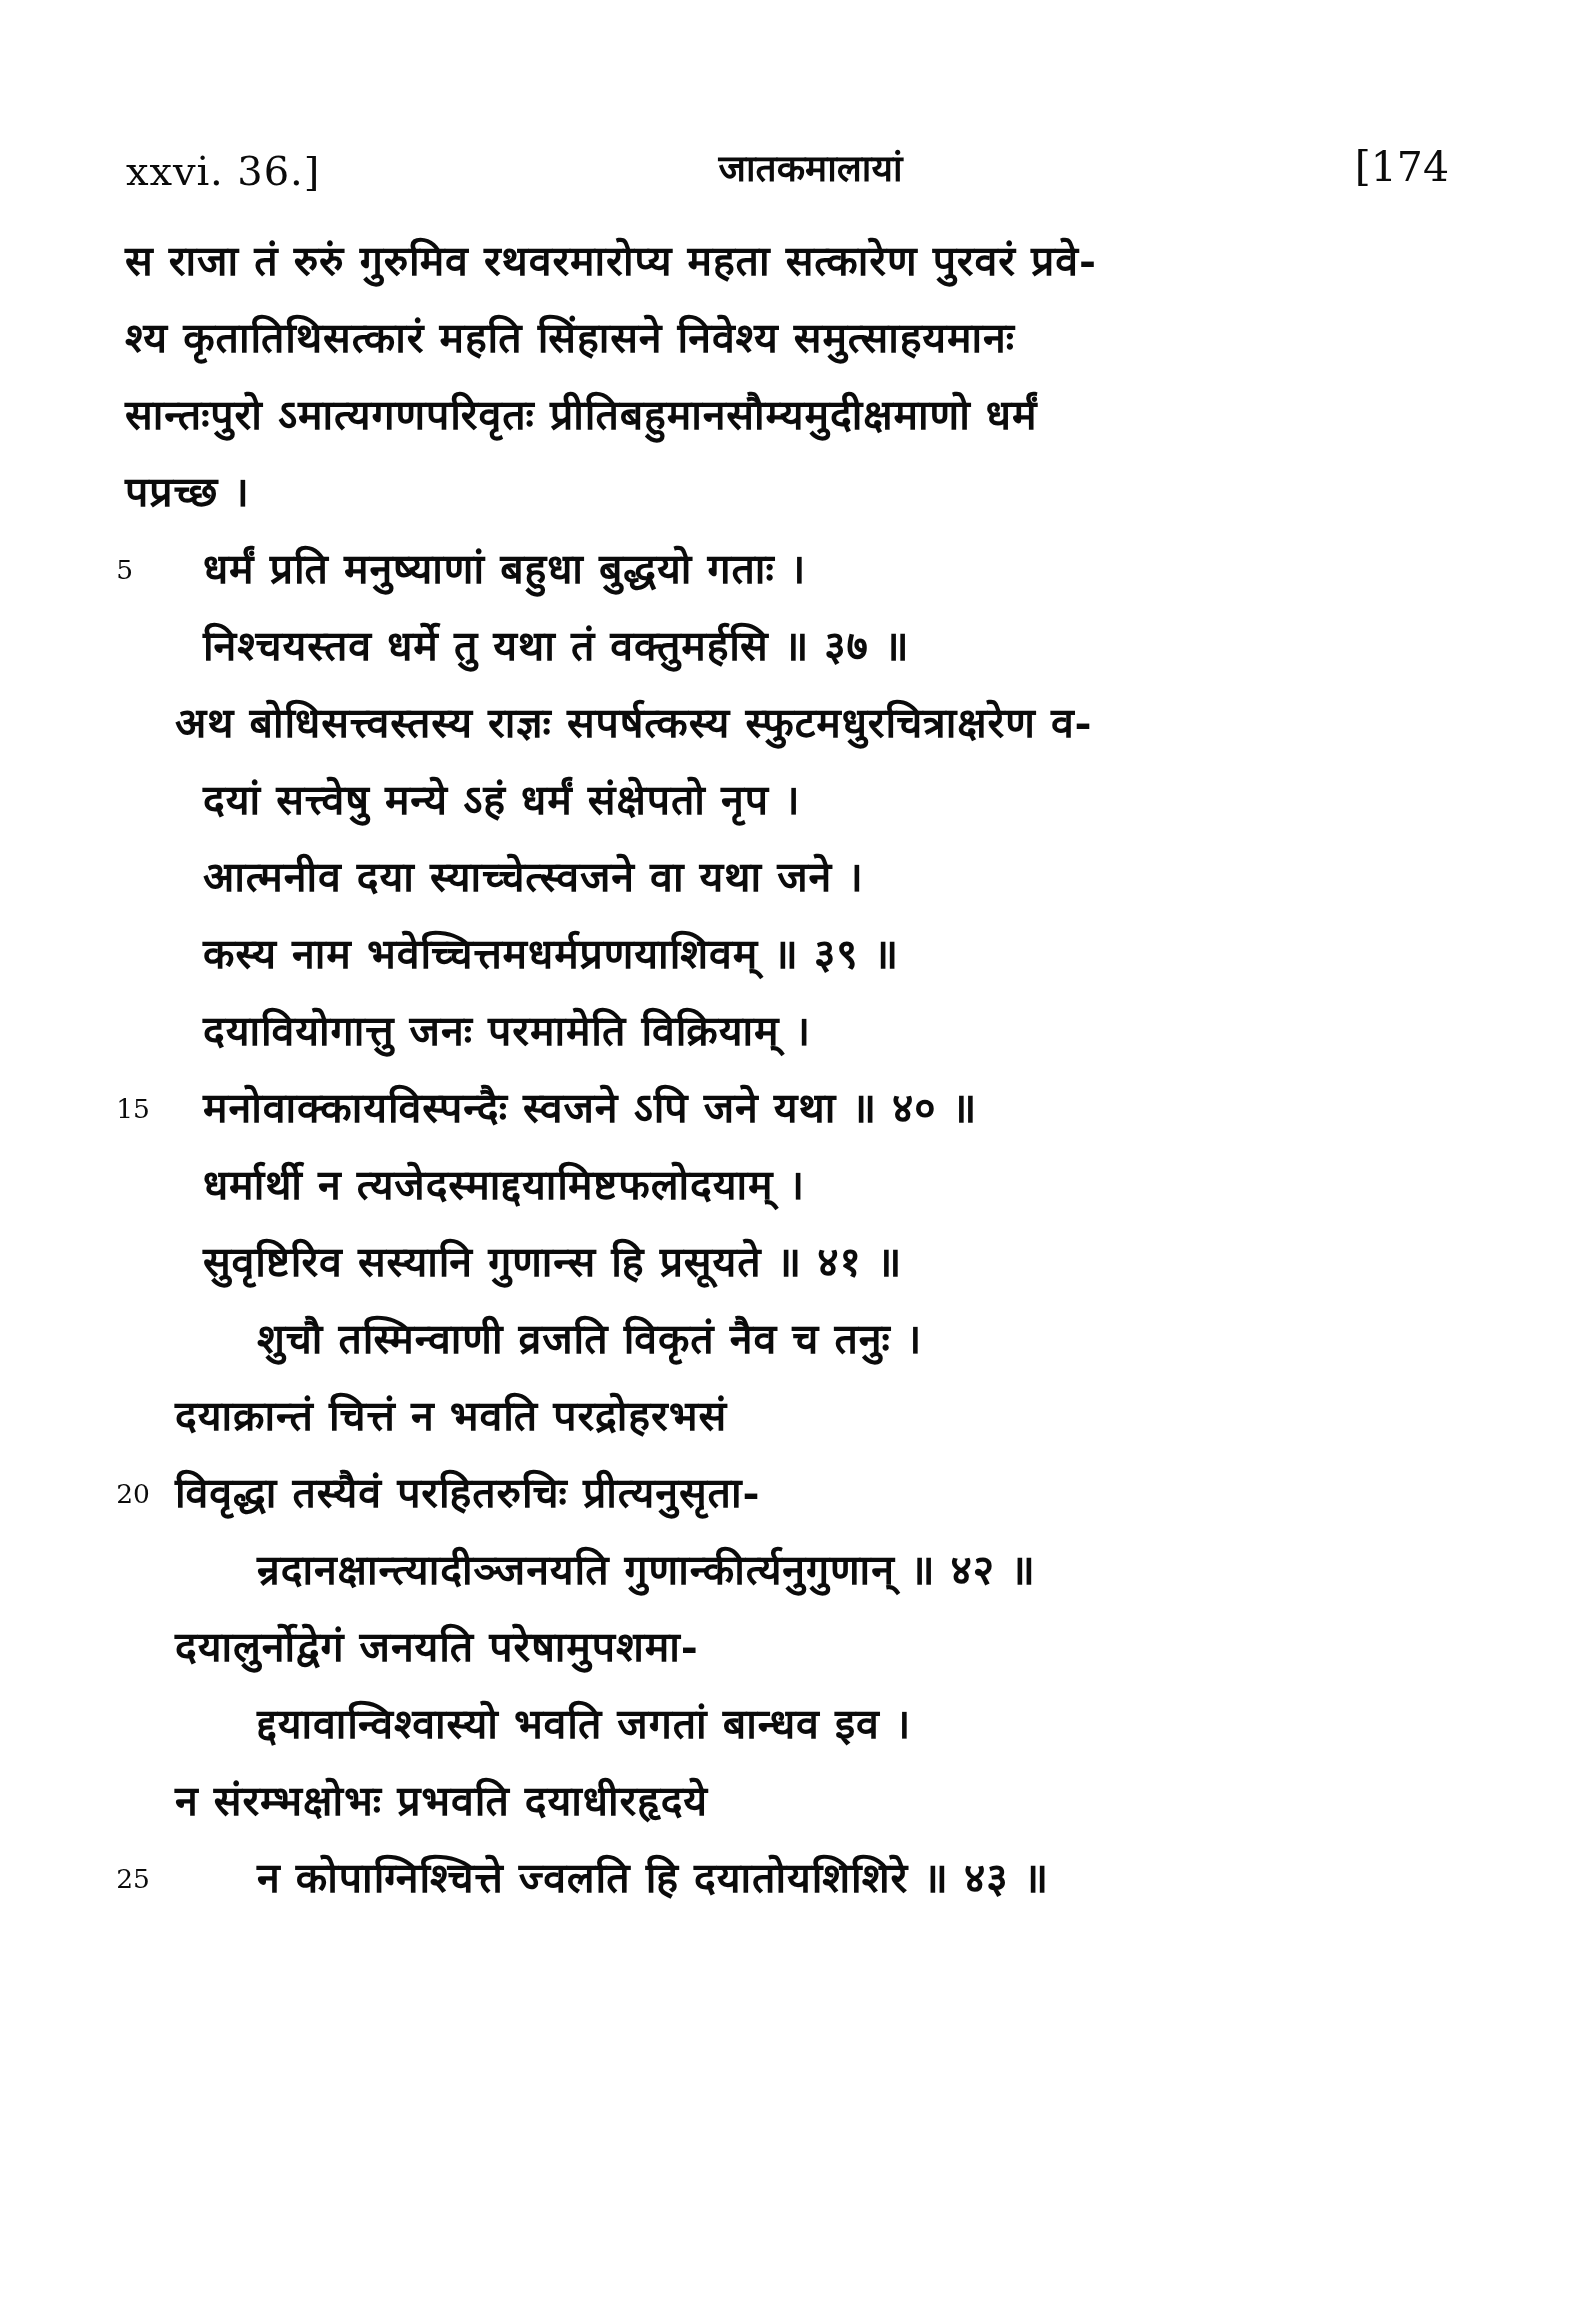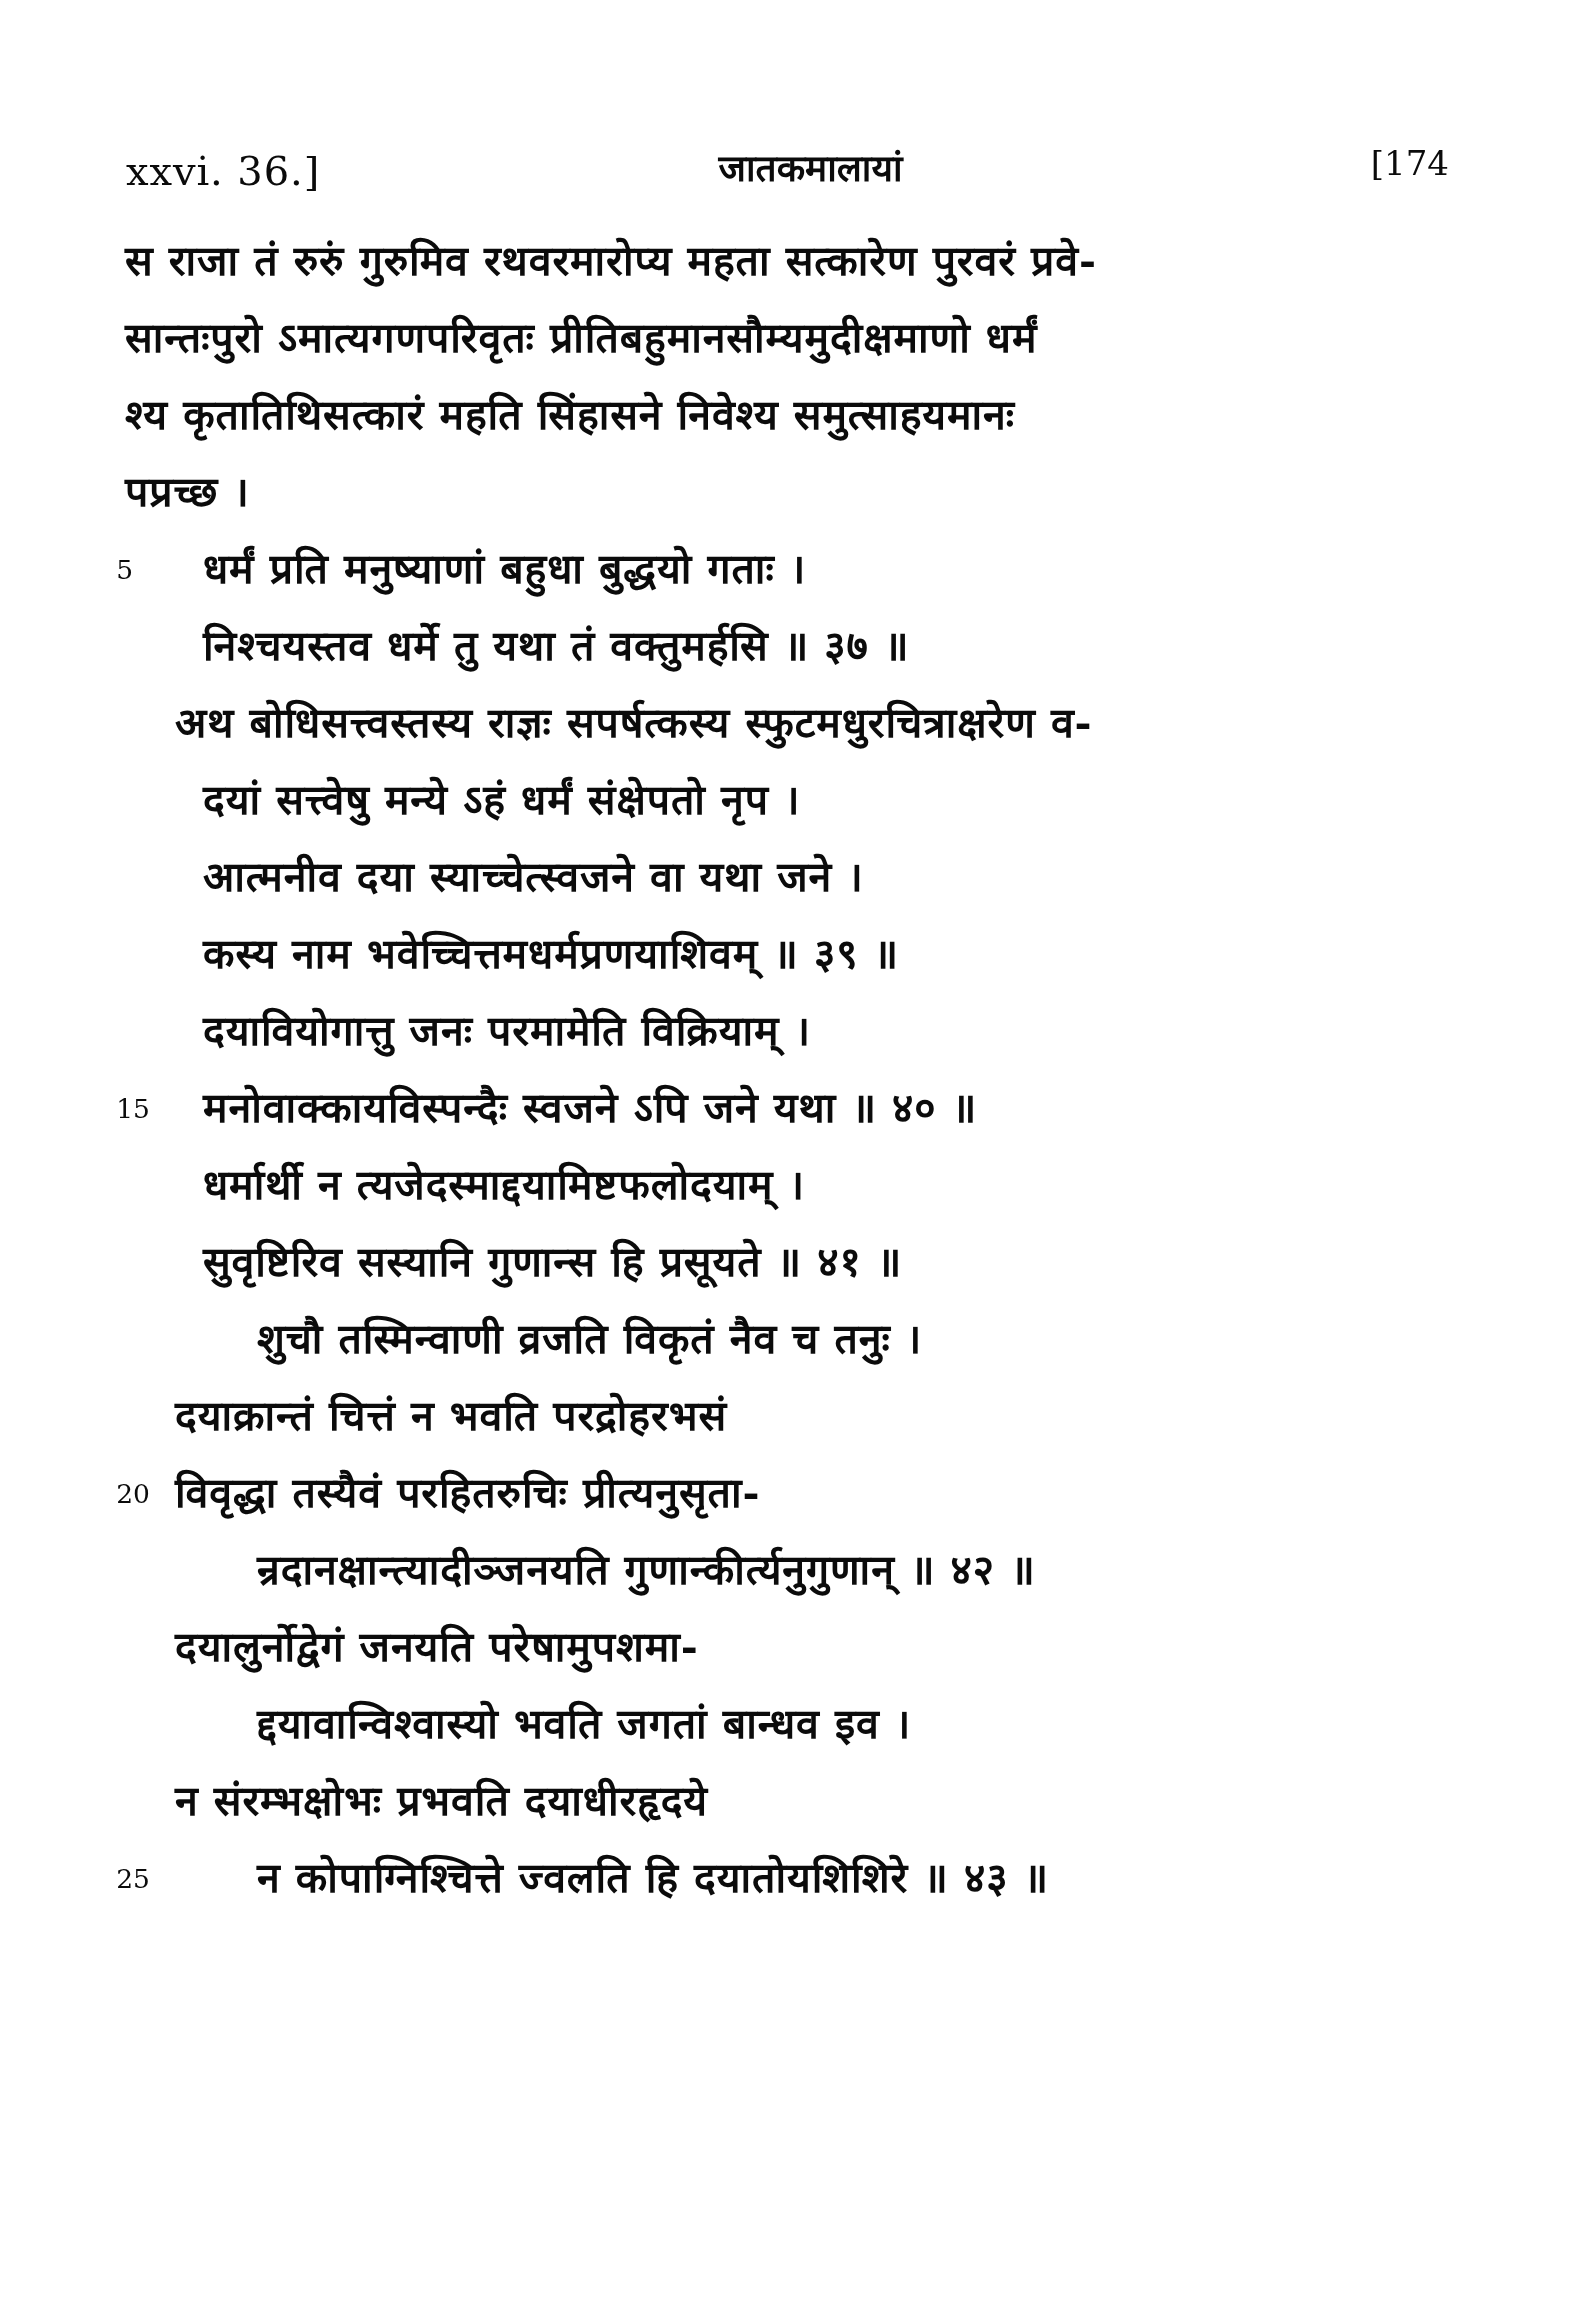--- a/index.html
+++ b/index.html
@@ -41,21 +41,21 @@
     transform: translateX(-50%);
     margin-left: 22px;
     top: 0px;
     font-size: 37px;
     font-weight: 700;
   }
   .header .folio-right {
     position: absolute;
     right: 128px;
     top: 1.8px;
-    font-size: 34px;
+    font-size: 41px;
   }
   
   .textblock {
     position: absolute;
     left: 125px;
     top: 223px;
     width: 1351px;
   }
   .line {
     position: relative;
@@ -90,22 +90,22 @@
 <div class="scan-page">
 
   <div class="header">
     <span class="folio-left">xxvi. 36.]</span>
     <span class="running-title">जातकमालायां</span>
     <span class="folio-right">[174</span>
   </div>
 
   <div class="textblock">
     <div class="line indent-flush"><span class="lineno"></span><span class="ltext">स राजा तं रुरुं गुरुमिव रथवरमारोप्य महता सत्कारेण पुरवरं प्रवे-</span></div>
+    <div class="line indent-flush"><span class="lineno"></span><span class="ltext">श्य कृतातिथिसत्कारं महति सिंहासने निवेश्य समुत्साहयमानः</span></div>
     <div class="line indent-flush"><span class="lineno"></span><span class="ltext">सान्तःपुरो ऽमात्यगणपरिवृतः प्रीतिबहुमानसौम्यमुदीक्षमाणो धर्मं</span></div>
-    <div class="line indent-flush"><span class="lineno"></span><span class="ltext">श्य कृतातिथिसत्कारं महति सिंहासने निवेश्य समुत्साहयमानः</span></div>
     <div class="line indent-flush"><span class="lineno"></span><span class="ltext">पप्रच्छ ।</span></div>
     <div class="line indent-verse"><span class="lineno">5</span><span class="ltext">धर्मं प्रति मनुष्याणां बहुधा बुद्धयो गताः ।</span></div>
     <div class="line indent-verse"><span class="lineno"></span><span class="ltext">निश्चयस्तव धर्मे तु यथा तं वक्तुमर्हसि ॥ ३७ ॥</span></div>
     <div class="line indent-para"><span class="lineno"></span><span class="ltext">अथ बोधिसत्त्वस्तस्य राज्ञः सपर्षत्कस्य स्फुटमधुरचित्राक्षरेण व-</span></div>
     <div class="line indent-verse"><span class="lineno"></span><span class="ltext">दयां सत्त्वेषु मन्ये ऽहं धर्मं संक्षेपतो नृप ।</span></div>
     <div class="line indent-verse"><span class="lineno"></span><span class="ltext">आत्मनीव दया स्याच्चेत्स्वजने वा यथा जने ।</span></div>
     <div class="line indent-verse"><span class="lineno"></span><span class="ltext">कस्य नाम भवेच्चित्तमधर्मप्रणयाशिवम् ॥ ३९ ॥</span></div>
     <div class="line indent-verse"><span class="lineno"></span><span class="ltext">दयावियोगात्तु जनः परमामेति विक्रियाम् ।</span></div>
     <div class="line indent-verse"><span class="lineno">15</span><span class="ltext">मनोवाक्कायविस्पन्दैः स्वजने ऽपि जने यथा ॥ ४० ॥</span></div>
     <div class="line indent-verse"><span class="lineno"></span><span class="ltext">धर्मार्थी न त्यजेदस्माद्दयामिष्टफलोदयाम् ।</span></div>

